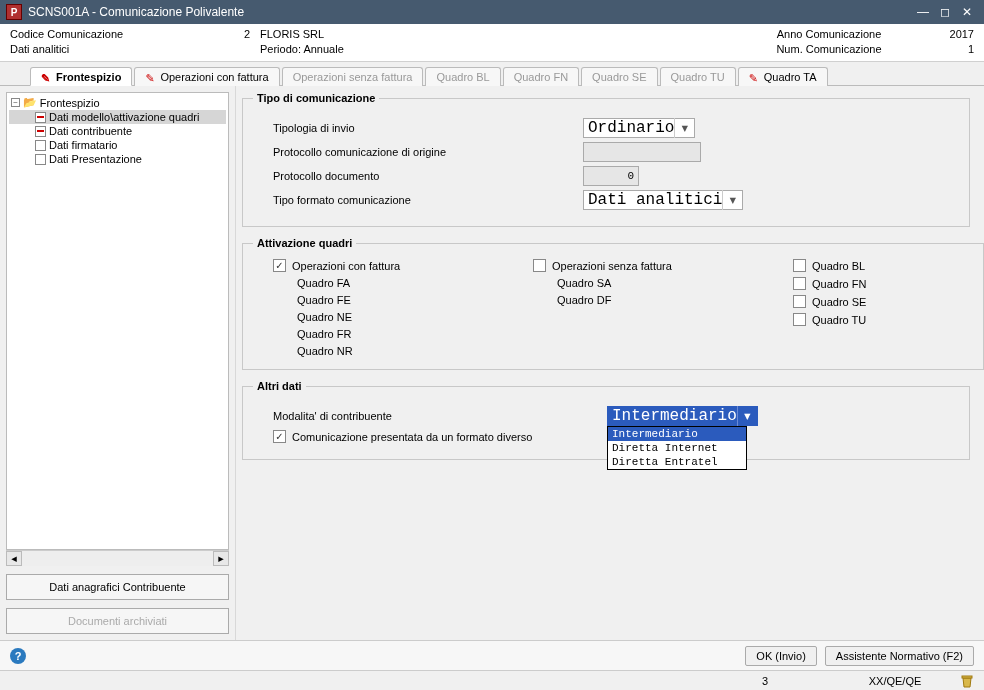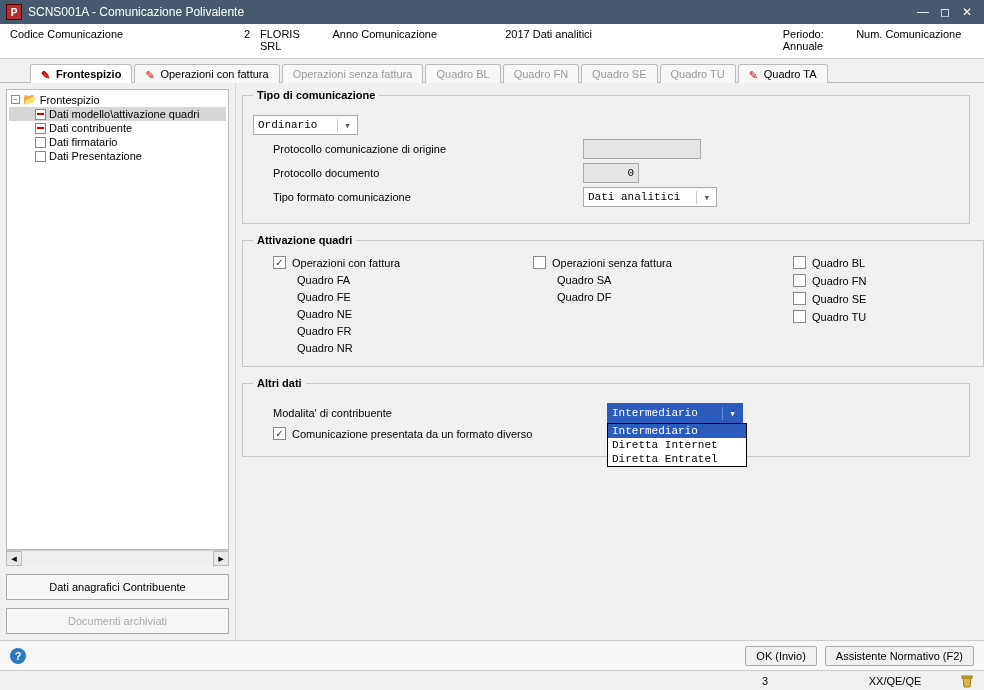--- a/index.html
+++ b/index.html
@@ -25,21 +25,21 @@
   }
   .titlebar .app-icon {
     width:16px; height:16px; background:#b03030; border:1px solid #600;
     margin-right:6px; display:inline-flex; align-items:center; justify-content:center;
     color:#fff; font-weight:bold; font-size:10px;
   }
   .titlebar .spacer { flex:1; }
   .titlebar .winbtn { width:22px; text-align:center; cursor:pointer; }
   .header {
     background:#fff; padding:4px 10px 6px 10px; border-bottom:1px solid #d0d0d0;
-    display:flex; flex-direction:row; gap:3px;
+    display:flex; flex-direction:column; gap:3px;
   }
   .header-row { display:flex; }
   .header-row .lbl { width:190px; }
   .header-row .val { width:60px; text-align:right; padding-right:10px;}
   .header-row .val2 { flex:1; }
   .header-row .rlbl { width:170px; text-align:center;}
   .header-row .rval { width:60px; text-align:right;}
   .tabstrip {
     background:#f0f0f0; display:flex; border-bottom:1px solid #bbb;
     padding-left:30px; padding-top:4px; height:24px;
@@ -78,23 +78,22 @@
   }
   .btn.disabled { color:#aaa; }
   .rightcol { flex:1; padding:6px 14px 6px 6px; background:#f0f0f0; overflow:auto; }
   fieldset { border:1px solid #c8c8c8; margin:0 0 10px 0; padding:10px 10px 12px 10px; background:#f0f0f0;}
   legend { font-weight:bold; padding:0 4px; }
   .form-row { display:flex; align-items:center; margin:4px 0; }
   .form-row .flabel { width:330px; padding-left:20px;}
   .form-row .fctl { }
   .select {
     border:1px solid #aaa; background:#fff; height:20px; display:inline-flex; align-items:center;
-    font-family:"Courier New",monospace; font-size:11px; padding:0 4px; min-width:105px;
+    font-family:"Courier New",monospace; font-size:16px; padding:0 4px; min-width:105px;
     cursor:pointer;
-    gap:16px;
   }
   .select .caret {
     width:16px; text-align:center; color:#555; border-left:1px solid #ccc; margin-left:auto; padding-left:4px;
   }
   .readonly { background:#e6e6e6; }
   .num-field { border:1px solid #aaa; background:#fff; width:56px; height:20px; display:inline-flex; align-items:center; justify-content:flex-end; padding:0 4px; font-family:"Courier New",monospace;}
   .num-field.readonly{ background:#e6e6e6;}
   .check { width:13px; height:13px; border:1px solid #888; background:#fff; display:inline-flex; align-items:center; justify-content:center; font-size:10px; color:#333; margin-right:6px;}
   .check.checked::after{ content:"✓"; }
   .att-grid { display:flex; gap:0; padding-left:20px; }
@@ -237,20 +236,21 @@
       <div class="btn disabled">
         <span>Documenti archiviati</span>
       </div>
     </div>
 
     <div class="rightcol">
 
       <fieldset>
         <legend>Tipo di comunicazione</legend>
         <div class="form-row">
+          <span class="flabel">Tipologia di invio</span>
           <span class="fctl">
             <span class="select">
               <span>Ordinario</span>
               <span class="caret">▾</span>
             </span>
           </span>
         </div>
         <div class="form-row">
           <span class="flabel">Protocollo comunicazione di origine</span>
           <span class="fctl">

